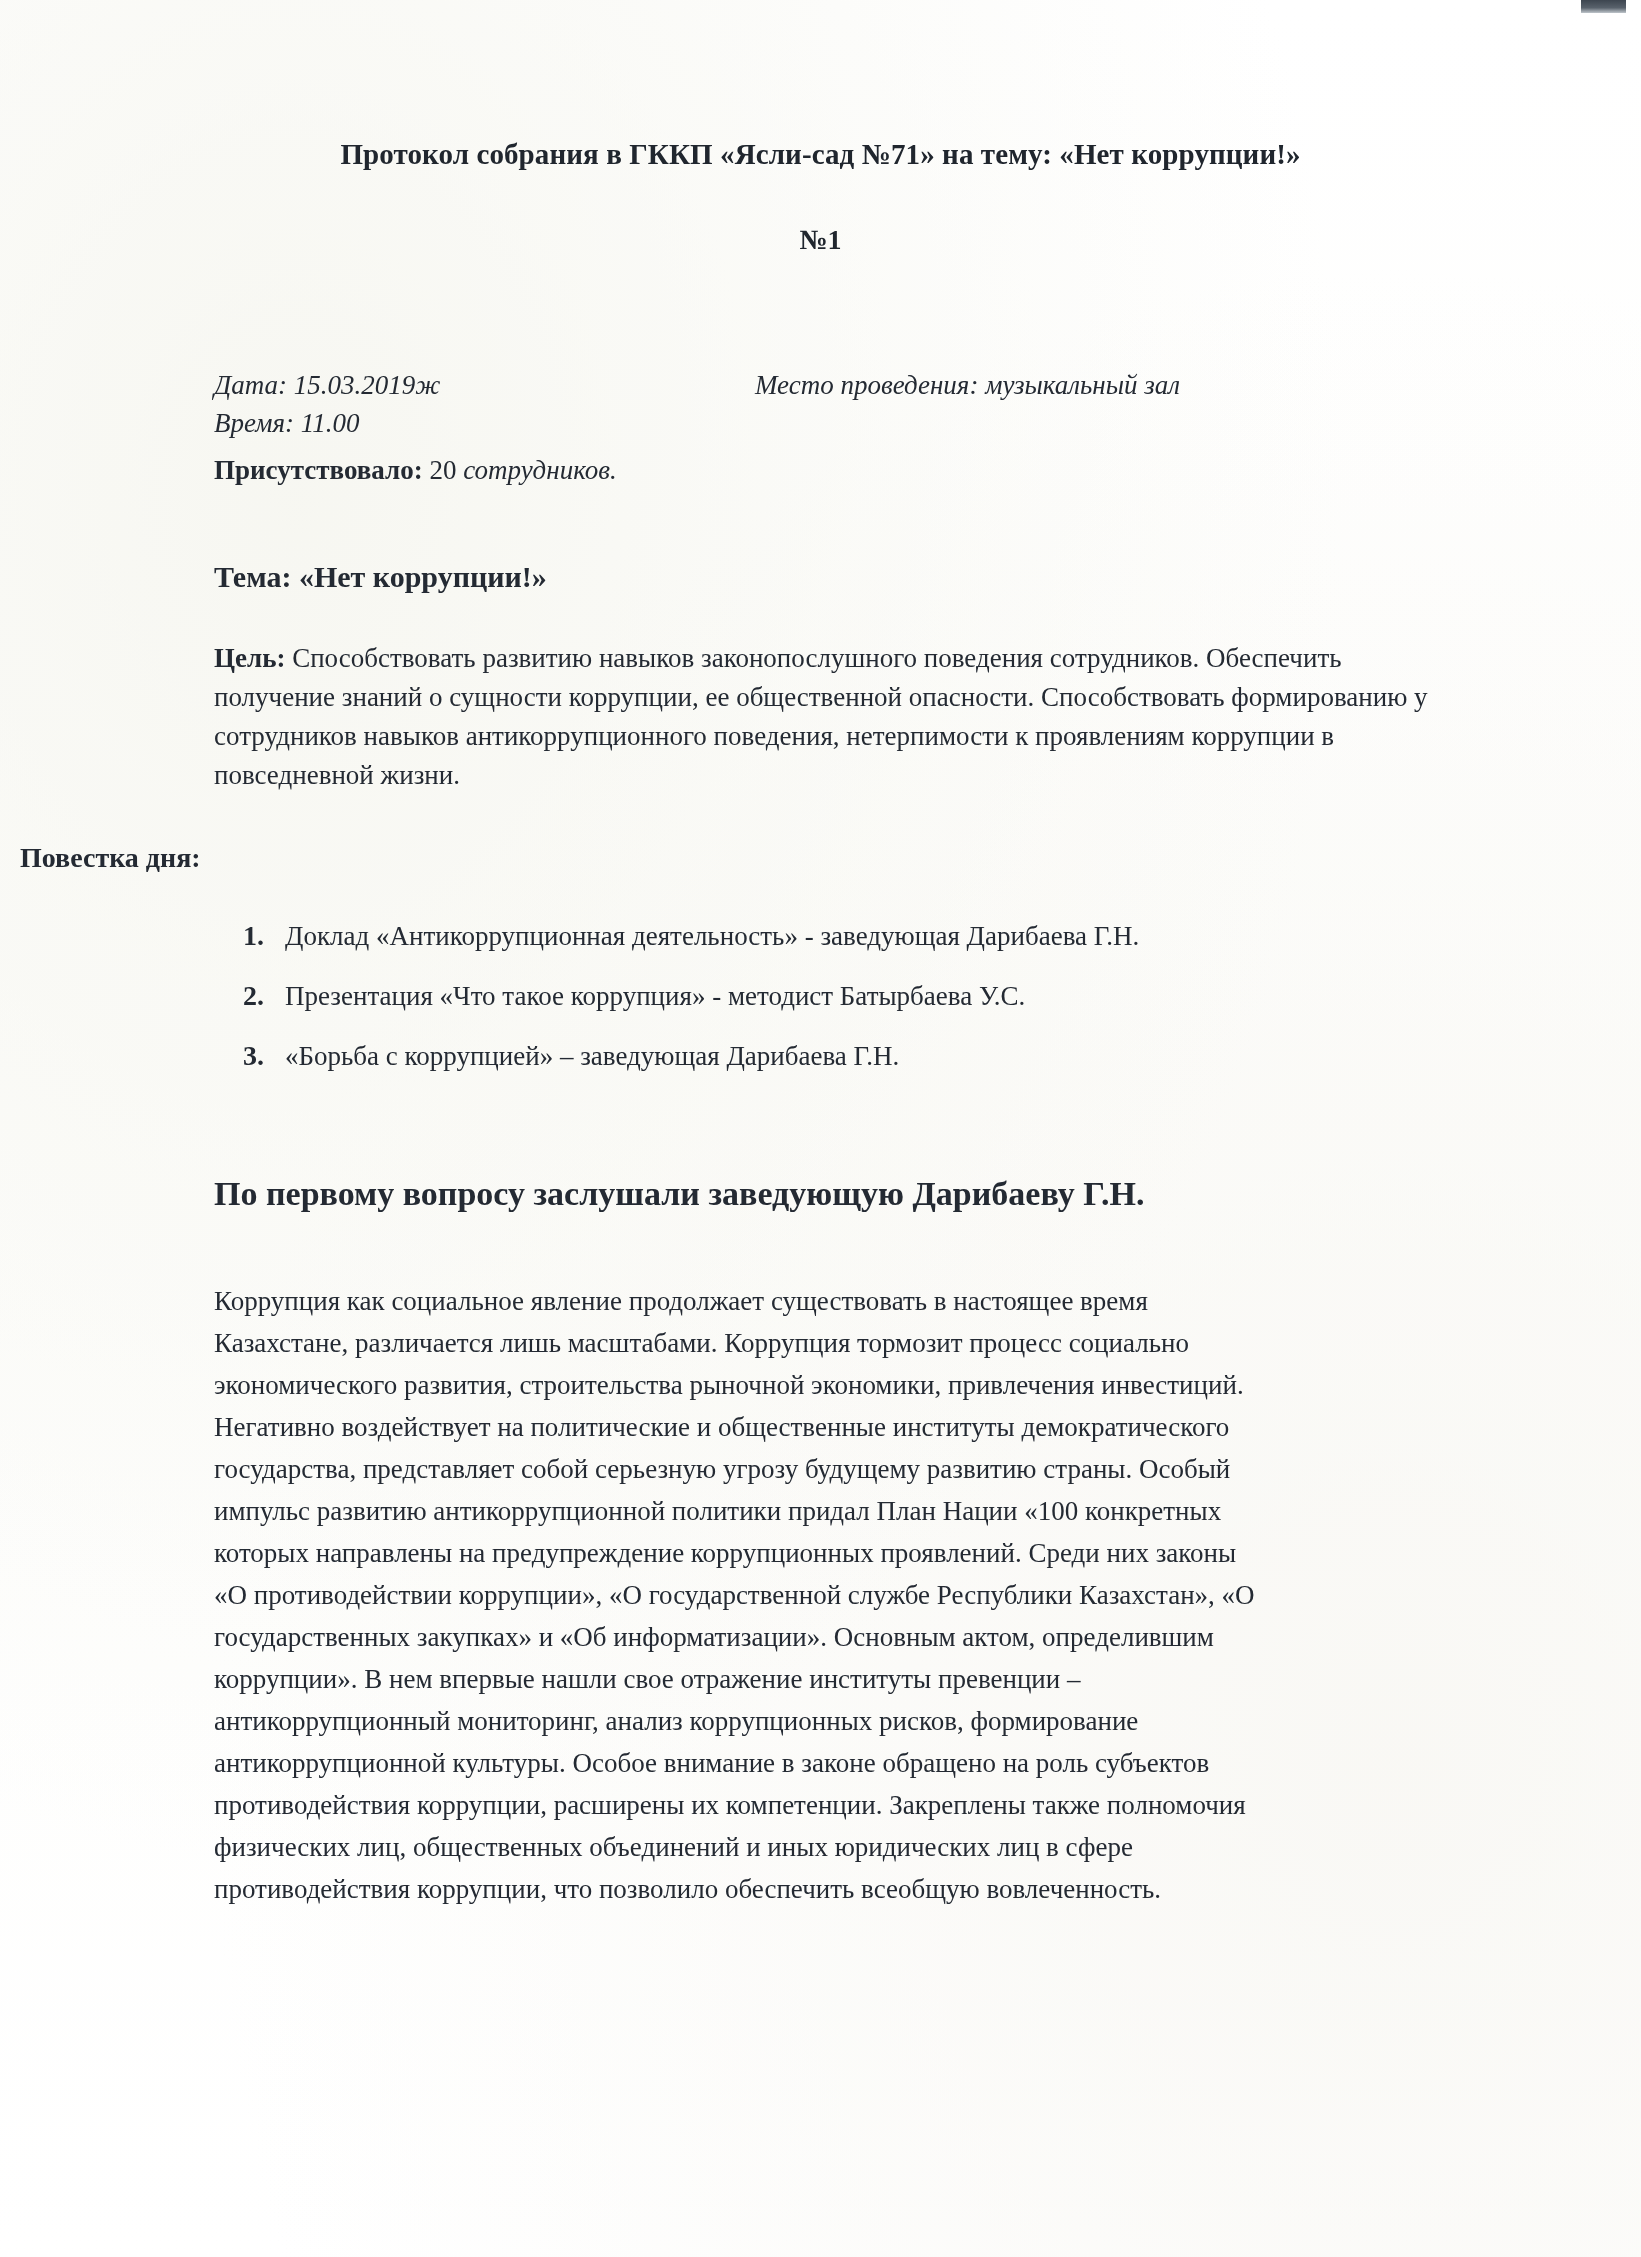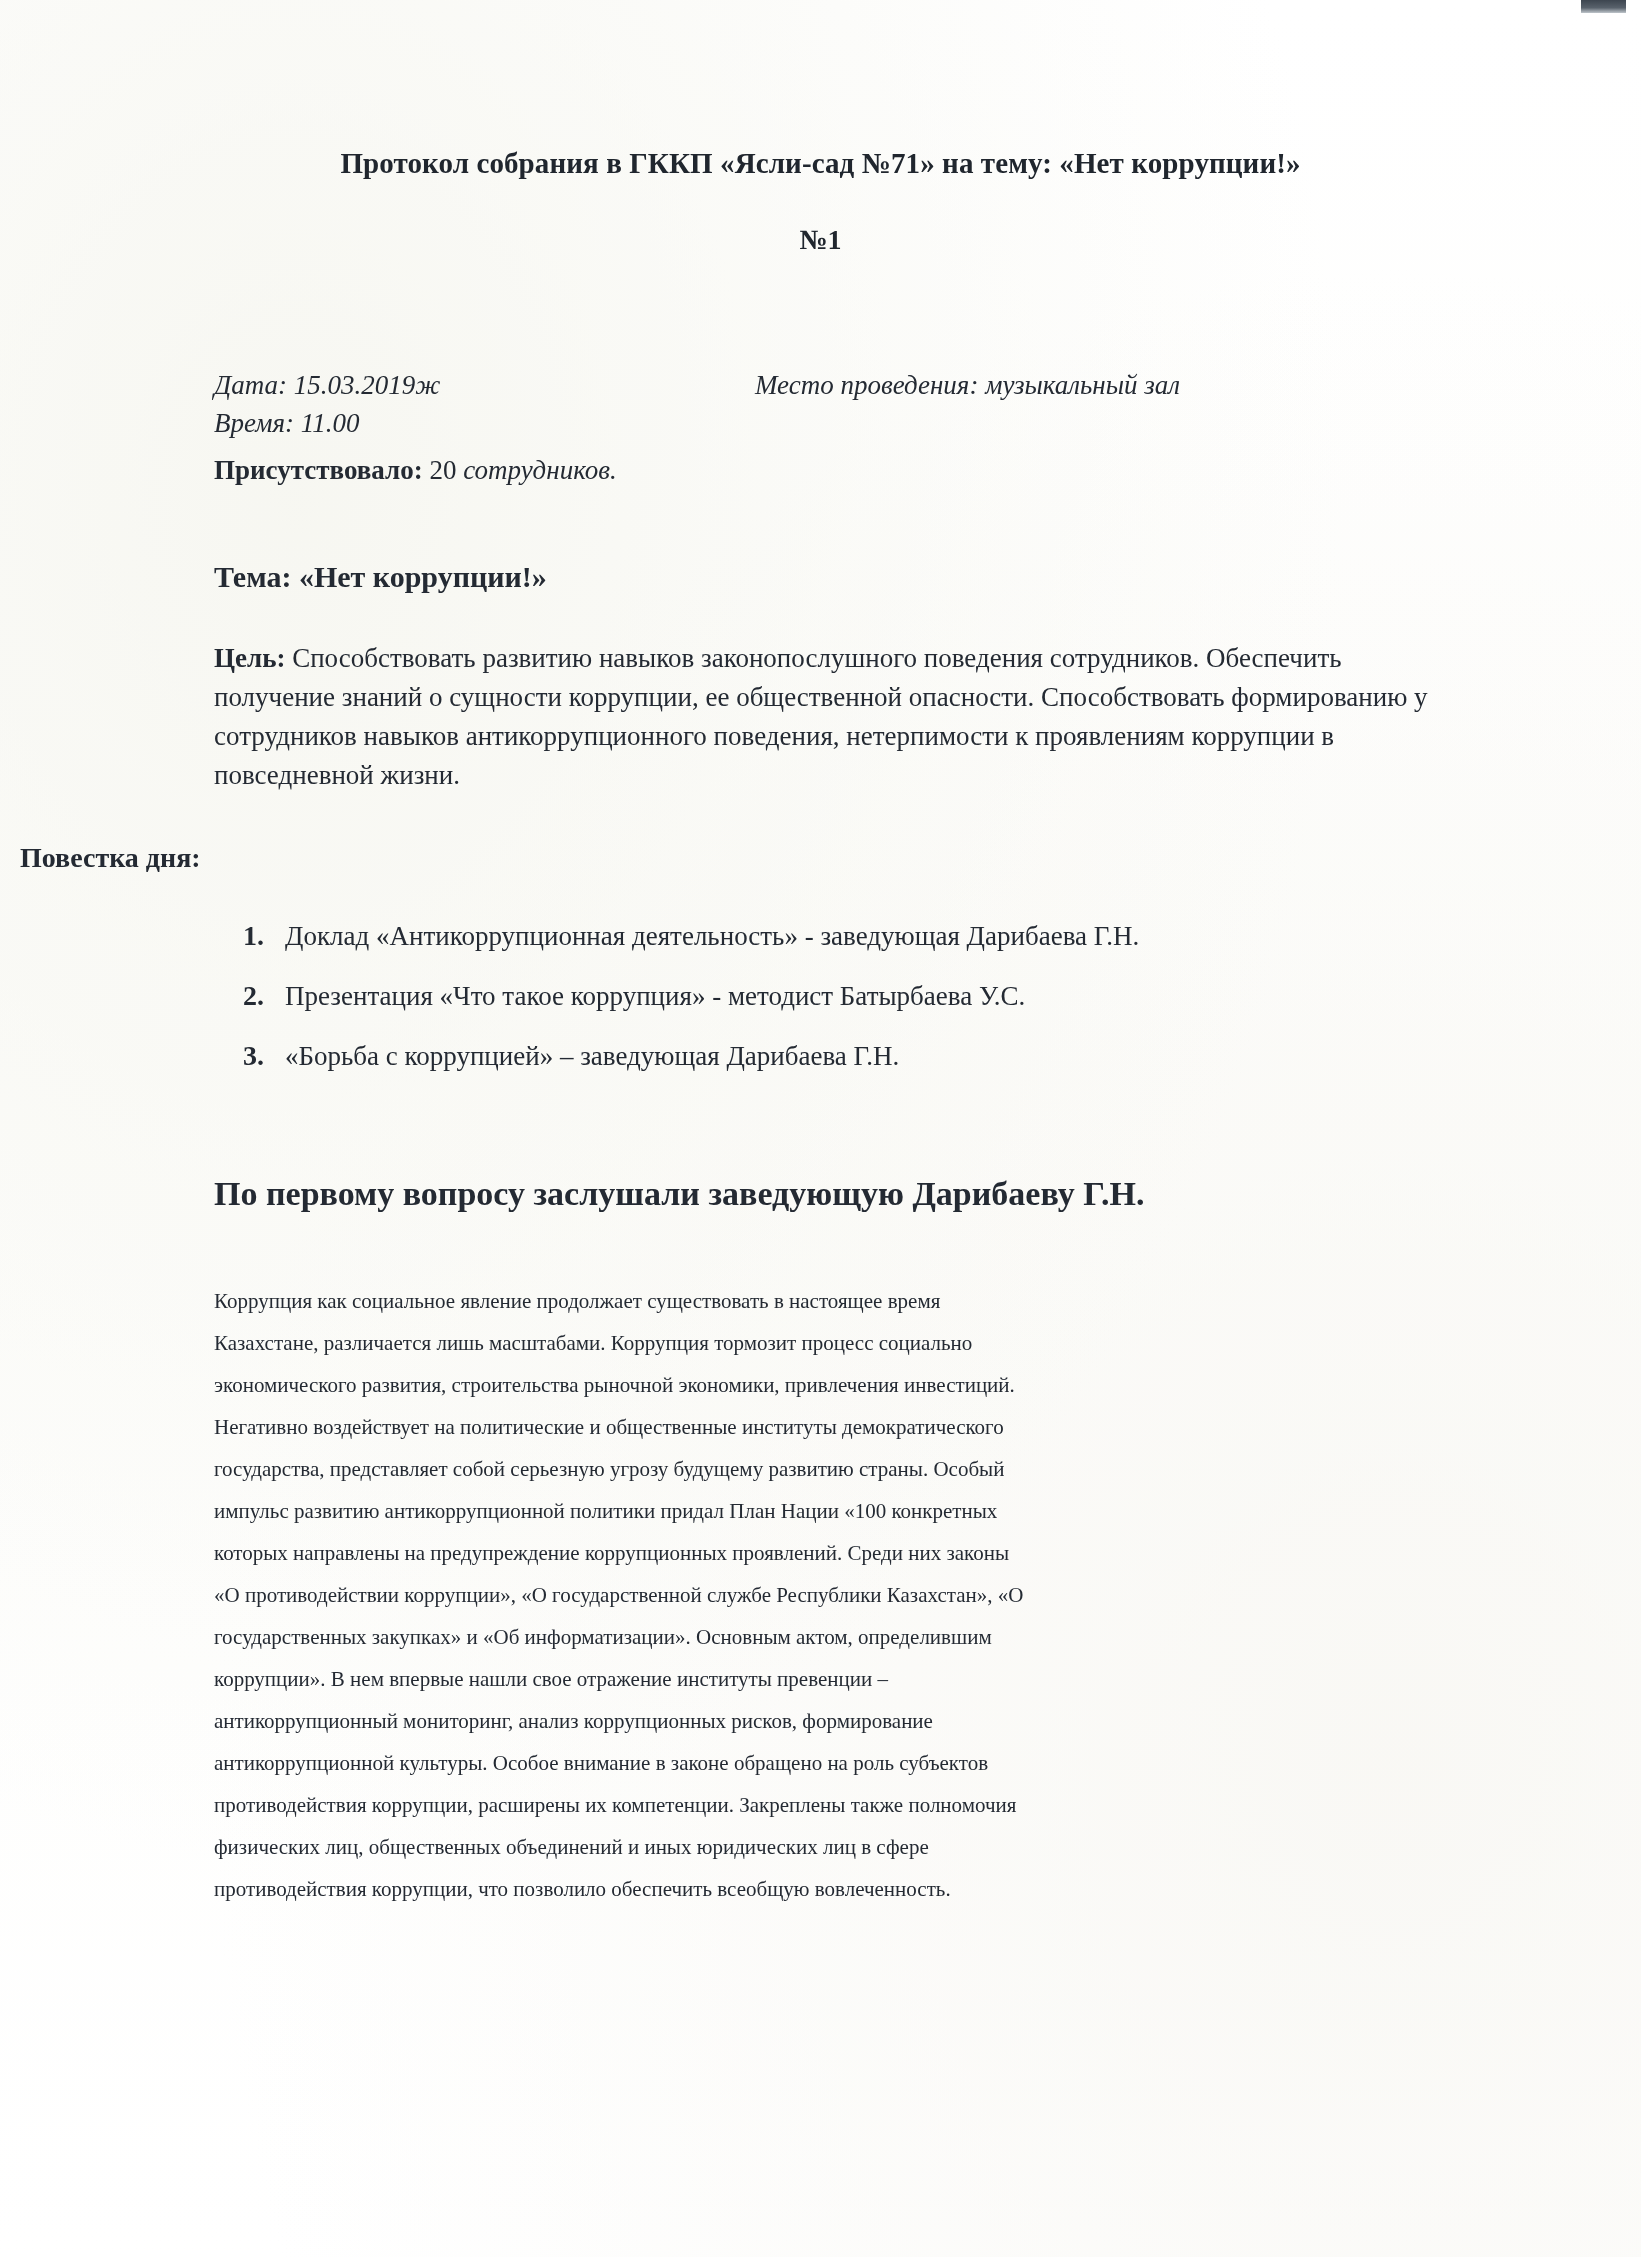--- a/index.html
+++ b/index.html
@@ -39,21 +39,21 @@
   }
   .content {
     position: absolute;
     left: 0;
     top: 0;
     width: 1641px;
   }
   .title {
     position: absolute;
     left: 0;
-    top: 147px;
+    top: 138px;
     width: 1641px;
     text-align: center;
     font-weight: bold;
     font-size: 29px;
     letter-spacing: 0.1px;
     color: #20262e;
   }
   .docnum {
     position: absolute;
     left: 0;
@@ -159,21 +159,21 @@
     left: 214px;
     top: 1175px;
     font-size: 34px;
     font-weight: bold;
   }
   .body-para {
     position: absolute;
     left: 214px;
     top: 1280px;
     width: 1224px;
-    font-size: 21px;
+    font-size: 27px;
     line-height: 42px;
     text-align: left;
   }
   .body-para .ln {
     display: block;
     white-space: nowrap;
   }
 </style>
 </head>
 <body>

